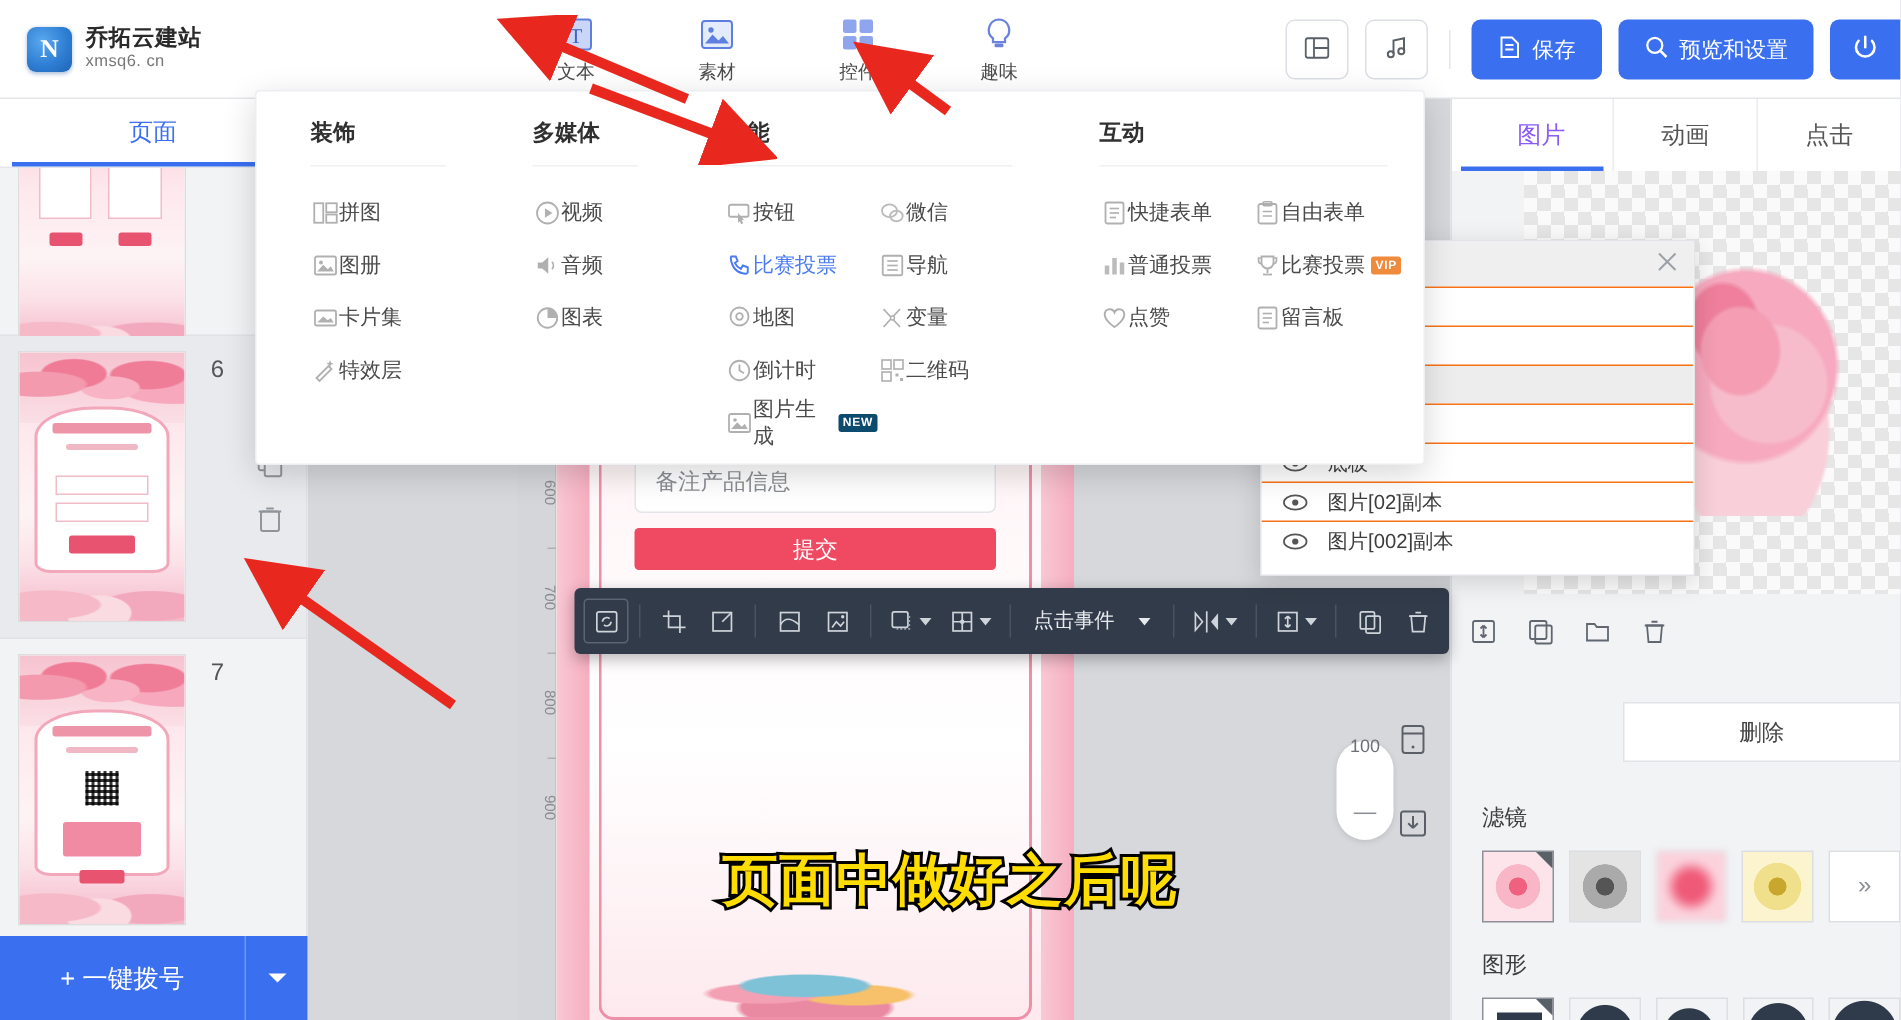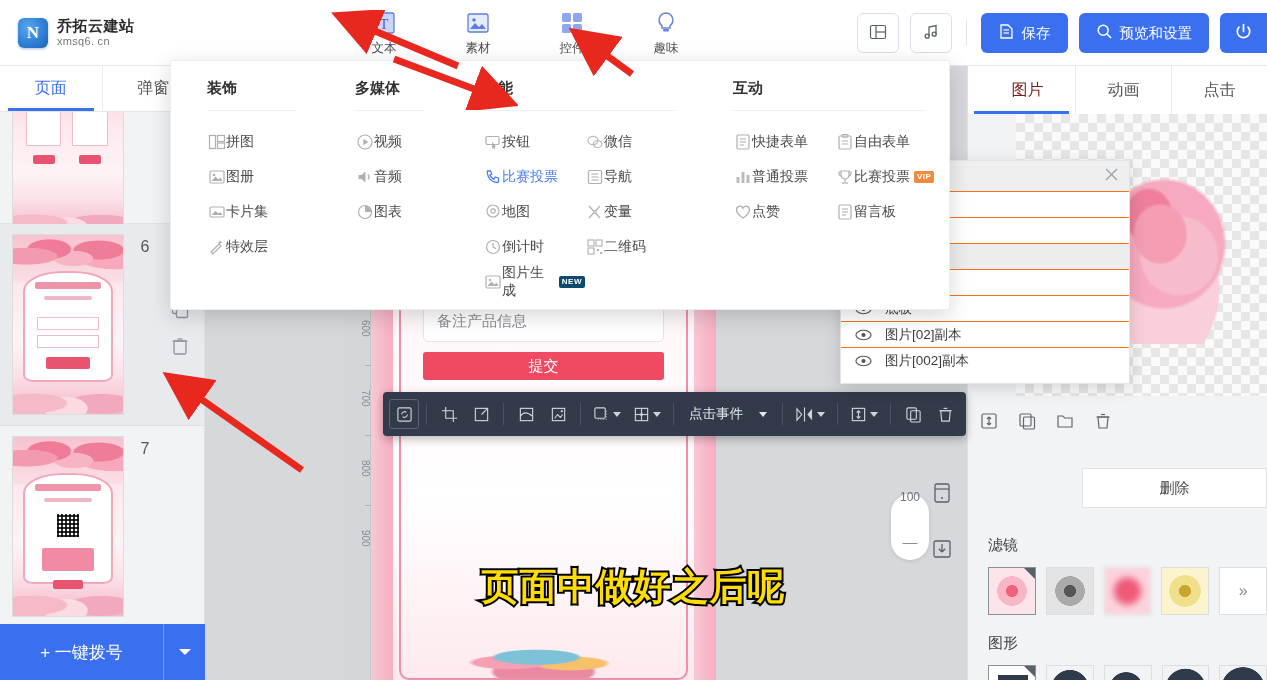--- a/index.html
+++ b/index.html
@@ -205,21 +205,21 @@
   .layers-hd .sp { flex:1; }
   .layer-row { height:26px; display:flex; align-items:center; font-size:13.5px; color:#3c3c3c; border-top:1px solid #f97316; }
   .layer-row.sel { background:#ededed; }
   .layer-row .eye { width:44px; display:flex; align-items:center; justify-content:center; color:#555; }
 
   
   .right { position:absolute; top:66px; right:0; width:300px; bottom:0; background:#f2f3f5; border-left:1px solid #dfe1e5; z-index:25; }
   .rtabs { display:flex; height:48px; background:#fff; }
   .rtab { flex:1; display:flex; align-items:center; justify-content:center; font-size:16px; color:#555; cursor:pointer; position:relative; }
   .rtab + .rtab { border-left:1px solid #ececec; }
-  .rtab.active { color:#7f1d1d;padding-left:12px; }
+  .rtab.active { color:#8b5cf6;padding-left:12px; }
   .rtab.active:after { content:""; position:absolute; left:6px; right:6px; bottom:0; height:3px; background:#3a6ff0; }
 
   .preview-box { position:absolute; top:48px; left:48px; right:0; height:282px; background:
       repeating-conic-gradient(#e6e6e6 0% 25%, #fafafa 0% 50%) 0 0/18px 18px; overflow:hidden; }
   .rose-img { position:absolute; right:8px; top:30px; width:190px; height:200px;
     background:
       radial-gradient(ellipse at 48% 45%, #f49db3 0 18%, transparent 20%),
       radial-gradient(ellipse at 42% 36%, #ef7f9c 0 14%, transparent 16%),
       radial-gradient(ellipse at 58% 56%, #f7bccb 0 24%, transparent 26%),
       radial-gradient(ellipse at 50% 50%, #f6a9bf 0 44%, transparent 47%),
@@ -355,23 +355,20 @@
         </span>
       </button>
     </div>
   </div>
 
   <div class="left">
     <div class="ltabs">
       <div class="ltab active">
         <span>页面</span>
       </div>
-      <div class="ltab">
-        <span>弹窗</span>
-      </div>
     </div>
 
     <div class="pages">
 
       <div class="page-item" style="height:150px; margin-top:-38px;">
         <div class="thumb" style="height:148px;">
           <div class="tpl">
             <div class="roses-bot"></div>
             <div class="mini-box" style="left:12%;top:8%;width:32%;height:34%;"></div>
             <div class="mini-box" style="left:54%;top:8%;width:32%;height:34%;"></div>

